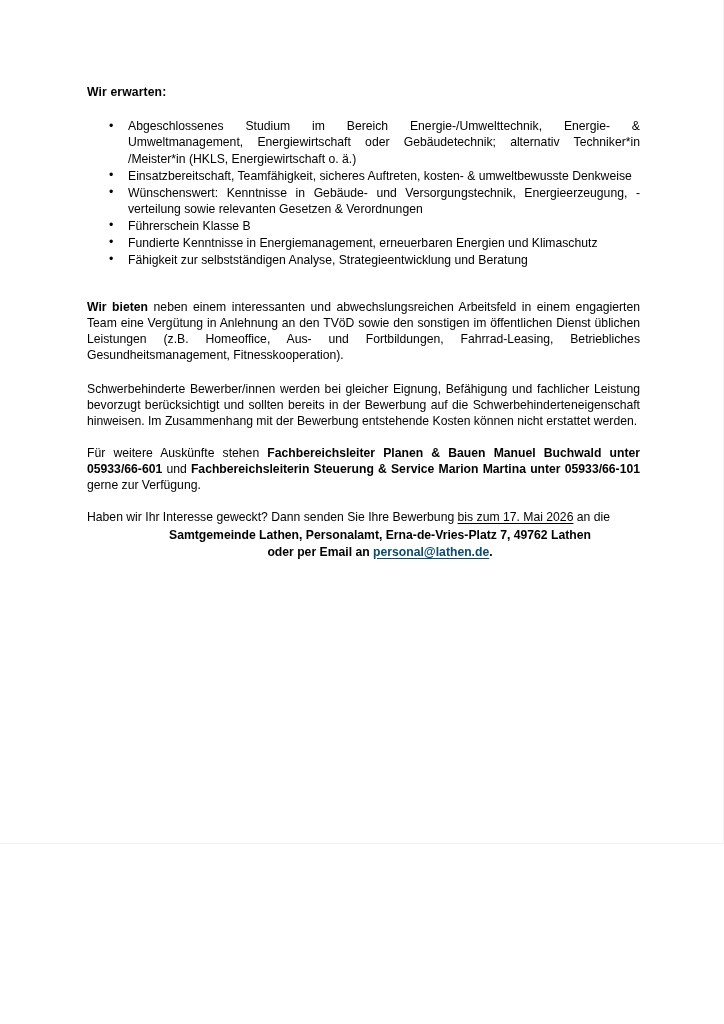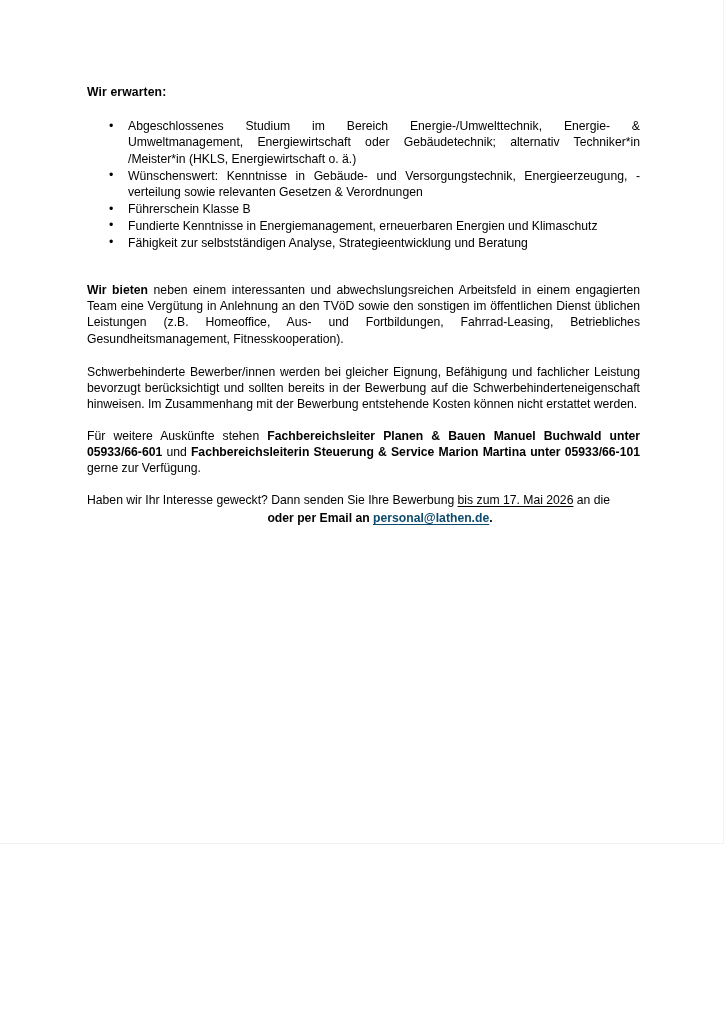--- a/index.html
+++ b/index.html
@@ -93,32 +93,34 @@
 </head>
 <body>
 
 <div class="page">
   <div class="content">
 
     <div class="h-expect">Wir erwarten:</div>
 
     <ul class="req-list">
       <li>Abgeschlossenes Studium im Bereich Energie-/Umwelttechnik, Energie- &amp; Umweltmanagement, Energiewirtschaft oder Gebäudetechnik; alternativ Techniker*in /Meister*in (HKLS, Energiewirtschaft o. ä.)</li>
+      <li>Einsatzbereitschaft, Teamfähigkeit, sicheres Auftreten, kosten- &amp; umweltbewusste Denkweise</li>
       <li>Wünschenswert: Kenntnisse in Gebäude- und Versorgungstechnik, Energieerzeugung, -verteilung sowie relevanten Gesetzen &amp; Verordnungen</li>
       <li>Führerschein Klasse B</li>
       <li>Fundierte Kenntnisse in Energiemanagement, erneuerbaren Energien und Klimaschutz</li>
       <li>Fähigkeit zur selbstständigen Analyse, Strategieentwicklung und Beratung</li>
     </ul>
 
     <p class="para first-block"><b>Wir bieten</b><span> neben einem interessanten und abwechslungsreichen Arbeitsfeld in einem engagierten Team eine Vergütung in Anlehnung an den TVöD sowie den sonstigen im öffentlichen Dienst üblichen Leistungen (z.B. Homeoffice, Aus- und Fortbildungen, Fahrrad-Leasing, Betriebliches Gesundheitsmanagement, Fitnesskooperation).</span></p>
 
     <p class="para block-gap">Schwerbehinderte Bewerber/innen werden bei gleicher Eignung, Befähigung und fachlicher Leistung bevorzugt berücksichtigt und sollten bereits in der Bewerbung auf die Schwerbehinderteneigenschaft hinweisen. Im Zusammenhang mit der Bewerbung entstehende Kosten können nicht erstattet werden.</p>
 
     <p class="para block-gap2"><span>Für weitere Auskünfte stehen </span><b>Fachbereichsleiter Planen &amp; Bauen Manuel Buchwald unter 05933/66-601</b><span> und </span><b>Fachbereichsleiterin Steuerung &amp; Service Marion Martina unter 05933/66-101</b><span> gerne zur Verfügung.</span></p>
 
     <p class="para block-gap3 nojust"><span>Haben wir Ihr Interesse geweckt? Dann senden Sie Ihre Bewerbung </span><span class="u nowrap">bis zum 17. Mai 2026</span><span> an die</span></p>
 
     <div class="addr-block">
+      <div>Samtgemeinde Lathen, Personalamt, Erna-de-Vries-Platz 7, 49762 Lathen</div>
       <div class="addr-line2"><span>oder per Email an </span><a class="link" href="#">personal@lathen.de</a><span>.</span></div>
     </div>
 
   </div>
 </div>
 
 </body></html>

